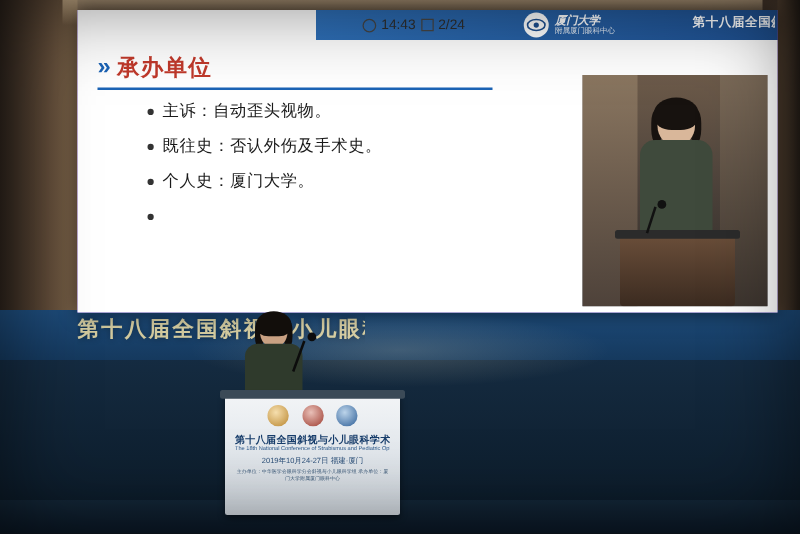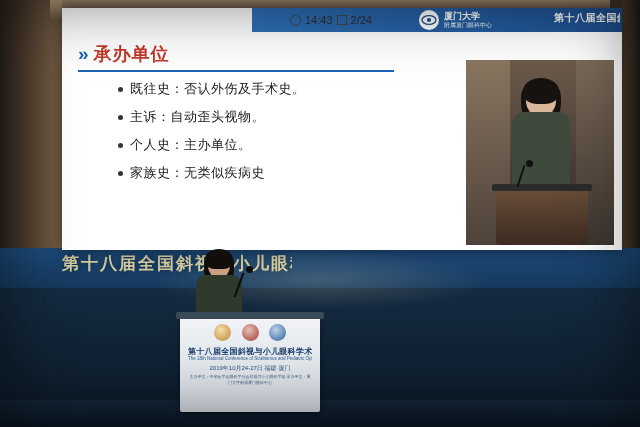--- a/index.html
+++ b/index.html
@@ -33,21 +33,21 @@
   .screen-top-bar{position:absolute;left:0;top:0;width:560px;height:24px;
     background:linear-gradient(90deg,#ffffff 0%,#ffffff 34%,#2e6fb7 34%,#1e4f8f 100%);}
   .clock{position:absolute;left:228px;top:4px;height:16px;color:#2d2d2d;font-size:11px;
     display:flex;align-items:center;gap:4px;}
   .clock .dot{width:9px;height:9px;border-radius:50%;border:1.5px solid #444;display:inline-block;}
   .clock .sq{width:8px;height:8px;border:1.5px solid #444;display:inline-block;}
   .xmu{position:absolute;left:357px;top:2px;display:flex;align-items:center;gap:5px;color:#fff;}
   .xmu-badge{width:20px;height:20px;border-radius:50%;background:#fff;
     display:flex;align-items:center;justify-content:center;}
   .xmu-badge svg{display:block;}
-  .xmu-t1{font-size:9px;line-height:10px;font-weight:bold;}
+  .xmu-t1{font-size:9px;line-height:10px;font-weight:bold;font-style:italic;}
   .xmu-t2{font-size:6px;line-height:8px;opacity:.9;}
   .conf-title{position:absolute;left:492px;top:3px;width:66px;color:#fff;font-size:10px;
     font-weight:bold;letter-spacing:.5px;overflow:hidden;white-space:nowrap;}
 
   
   .slide-body{position:absolute;left:0;top:24px;width:560px;height:218px;background:#fff;}
   .slide-title-row{position:absolute;left:16px;top:10px;display:flex;align-items:center;gap:8px;}
   .chev{color:#1b63b5;font-size:19px;font-weight:bold;letter-spacing:-3px;}
   .slide-title{color:#c0392b;font-size:18px;font-weight:bold;letter-spacing:1px;}
   .title-rule{position:absolute;left:16px;top:38px;width:316px;height:2px;background:#1b63b5;}
@@ -163,33 +163,32 @@
     <div class="slide-body">
       <div class="slide-title-row">
         <span class="chev">»</span>
         <span class="slide-title">承办单位</span>
       </div>
       <div class="title-rule"></div>
 
       <div class="bullets">
         <div class="bullet">
           <span class="bd"></span>
+          <span class="btx">主诉：自动歪头视物。</span>
+        </div>
+        <div class="bullet">
+          <span class="bd"></span>
           <span class="btx">既往史：否认外伤及手术史。</span>
         </div>
         <div class="bullet">
           <span class="bd"></span>
-          <span class="btx">主诉：自动歪头视物。</span>
-        </div>
-        <div class="bullet">
-          <span class="bd"></span>
-          <span class="btx">个人史：主办单位。</span>
-        </div>
-        <div class="bullet">
-          <span class="bd"></span>
-          <span class="btx">家族史：无类似疾病史</span>
+          <span class="btx">个人史：厦门大学。</span>
+        </div>
+        <div class="bullet">
+          <span class="bd"></span>
         </div>
       </div>
 
       <div class="slide-photo">
         <div class="sp-wallL"></div>
         <div class="sp-wallR"></div>
         <div class="sp-person">
           <div class="sp-hair2"></div>
           <div class="sp-hair3"></div>
           <div class="sp-head"></div>

